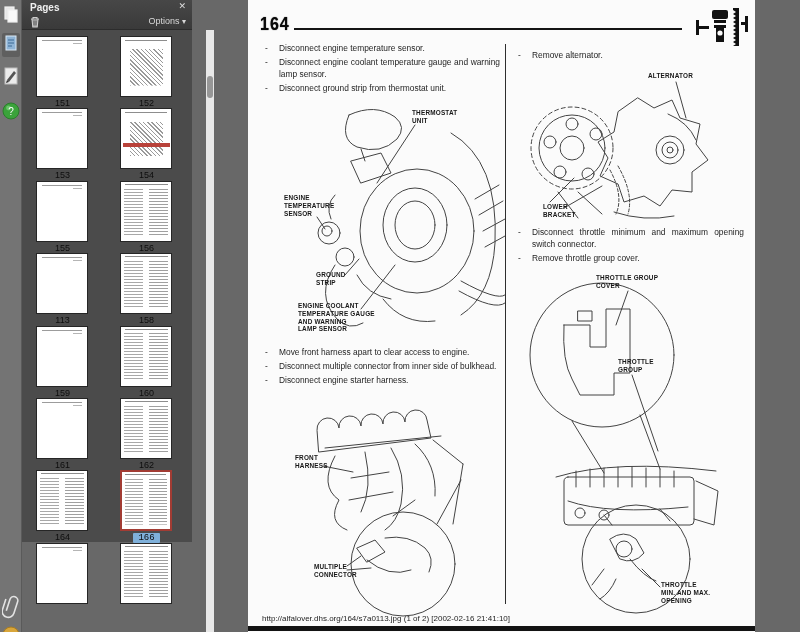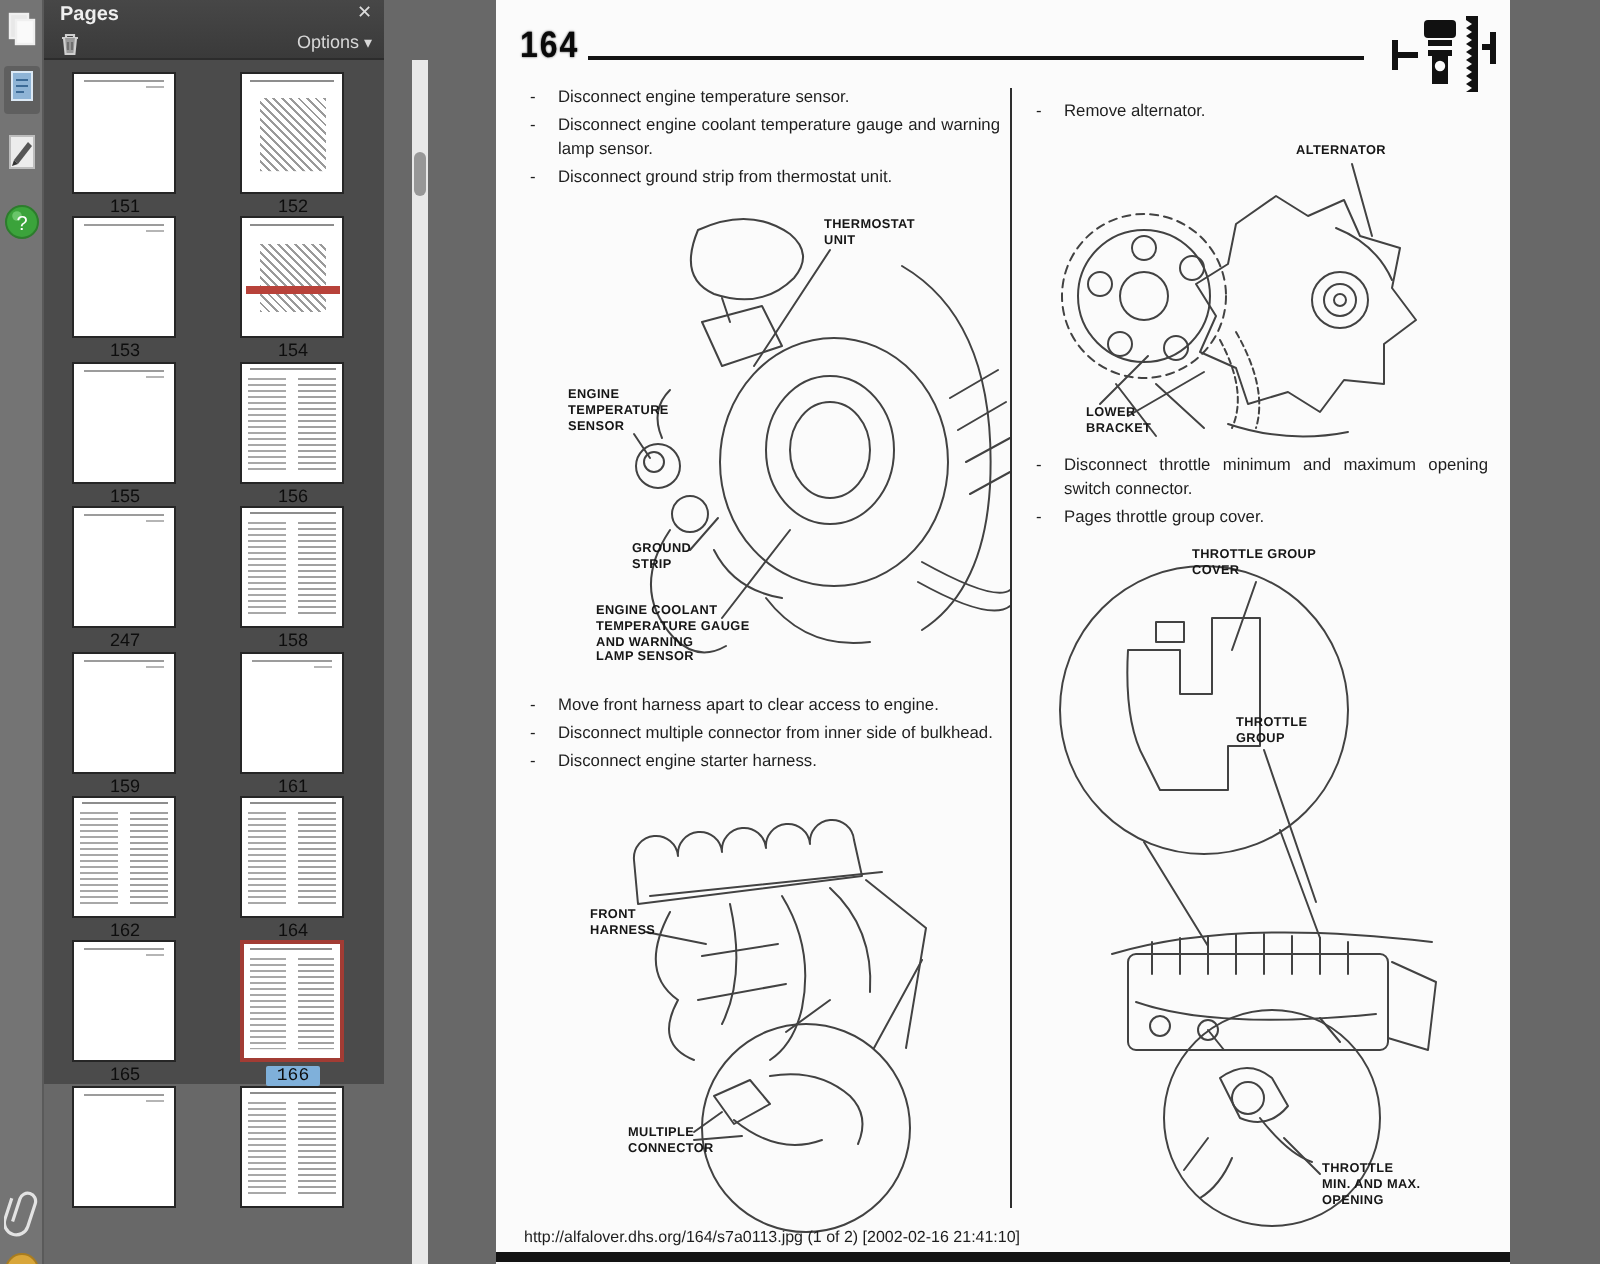--- a/index.html
+++ b/index.html
@@ -167,45 +167,45 @@
         <div class="tcell">
           <div class="thumb blank"></div>
           <div class="tlabel"><span>155</span></div>
         </div>
         <div class="tcell">
           <div class="thumb art2"></div>
           <div class="tlabel"><span>156</span></div>
         </div>
         <div class="tcell">
           <div class="thumb blank"></div>
-          <div class="tlabel"><span>247</span></div>
+          <div class="tlabel"><span>113</span></div>
         </div>
         <div class="tcell">
           <div class="thumb art2"></div>
           <div class="tlabel"><span>158</span></div>
         </div>
         <div class="tcell">
           <div class="thumb blank"></div>
           <div class="tlabel"><span>159</span></div>
         </div>
         <div class="tcell">
+          <div class="thumb art2"></div>
+          <div class="tlabel"><span>160</span></div>
+        </div>
+        <div class="tcell">
           <div class="thumb blank"></div>
           <div class="tlabel"><span>161</span></div>
         </div>
         <div class="tcell">
           <div class="thumb art2"></div>
           <div class="tlabel"><span>162</span></div>
         </div>
         <div class="tcell">
           <div class="thumb art2"></div>
           <div class="tlabel"><span>164</span></div>
-        </div>
-        <div class="tcell">
-          <div class="thumb blank"></div>
-          <div class="tlabel"><span>165</span></div>
         </div>
         <div class="tcell">
           <div class="thumb art2 current"></div>
           <div class="tlabel sel2"><span>166</span></div>
         </div>
         <div class="tcell">
           <div class="thumb blank"></div>
         </div>
         <div class="tcell">
           <div class="thumb art2"></div>
@@ -372,21 +372,21 @@
     <div class="dlabel" style="left:295px;top:203px">LOWER
 BRACKET</div>
 
     <div class="steps" id="steps-r2">
       <div class="step">
         <span class="dash">-</span>
         <span class="step-text">Disconnect throttle minimum and maximum opening switch connector.</span>
         </div>
       <div class="step">
         <span class="dash">-</span>
-        <span class="step-text">Pages throttle group cover.</span>
+        <span class="step-text">Remove throttle group cover.</span>
         </div>
     </div>
 
     <div class="diagram" style="left:272px;top:263px;width:232px;height:357px">
       <svg viewBox="0 0 232 357">
           <g class="ln">
         <circle cx="82" cy="92" r="72"></circle>
         <path d="M44,62 h26 v22 h16 v-38 h24 v64 h-16 v22 h-34 l-8,-16 q-10,-18 -8,-54z"></path>
         <path d="M58,48 h14 v10 h-14z"></path>
         <path d="M108,28 L96,62"></path>

